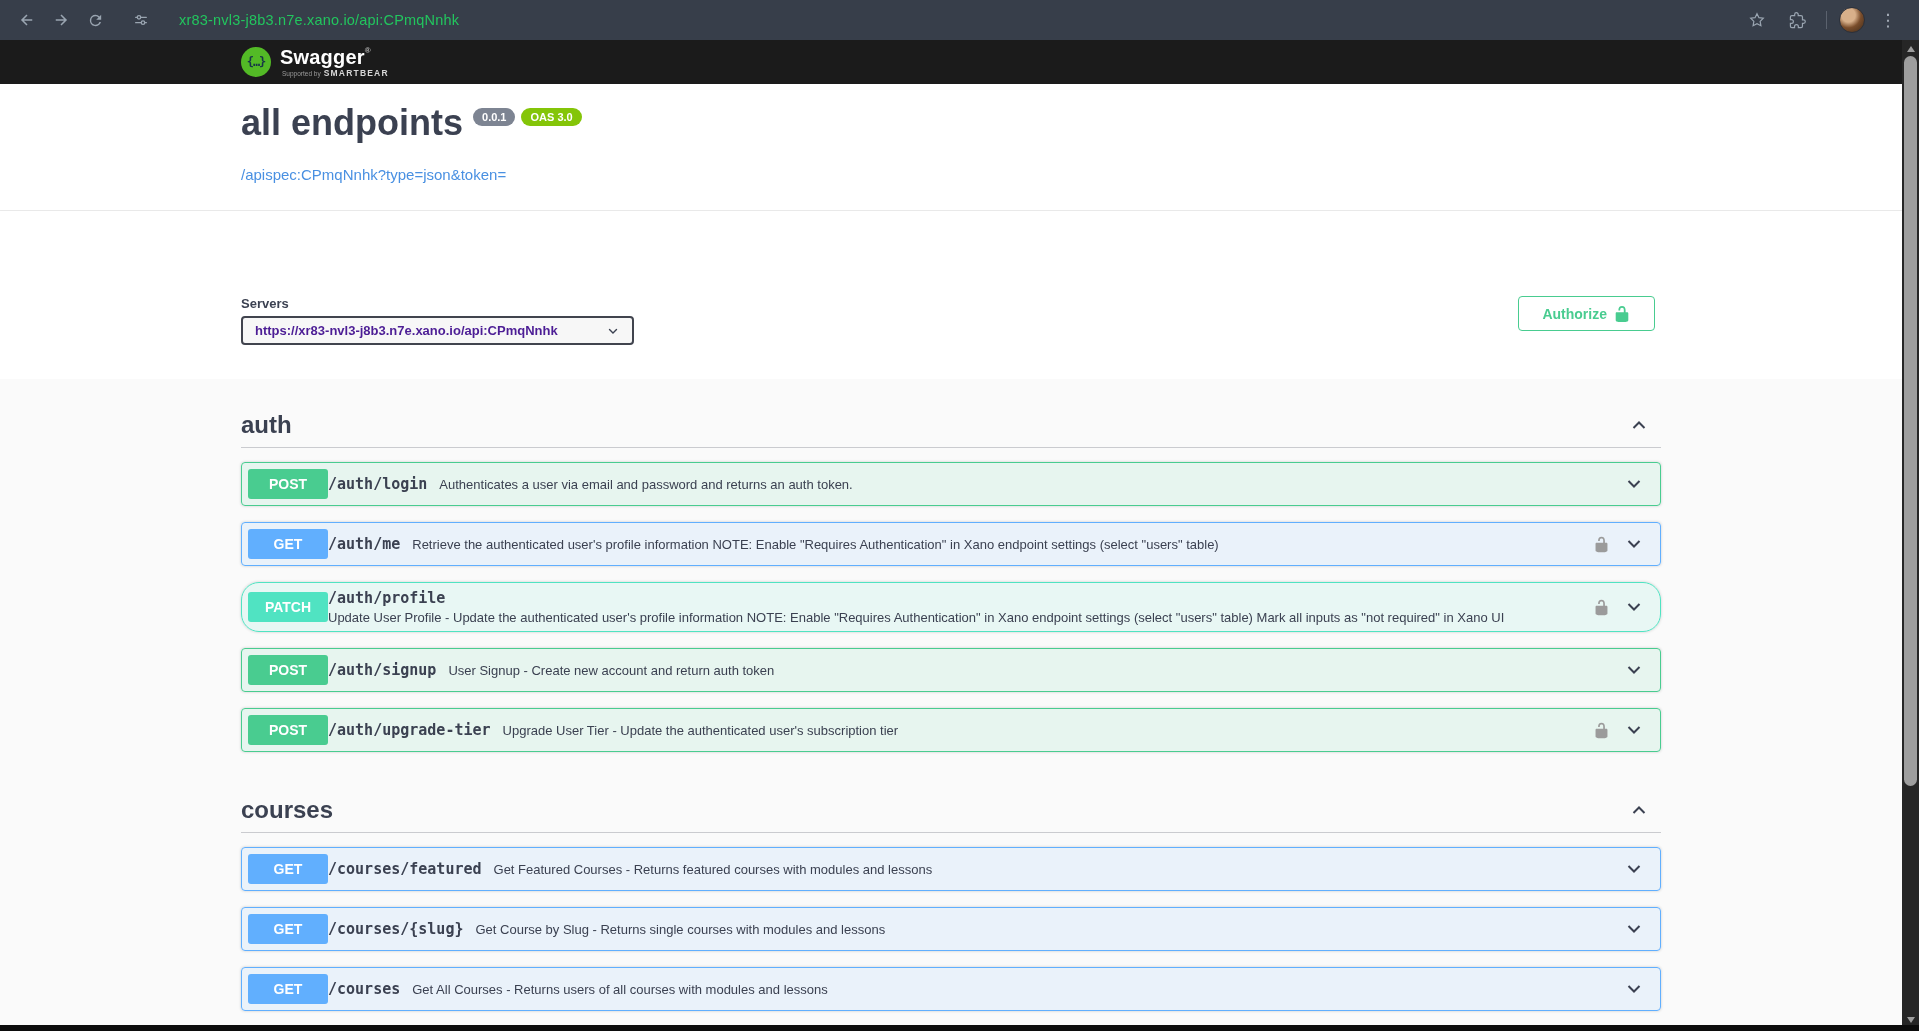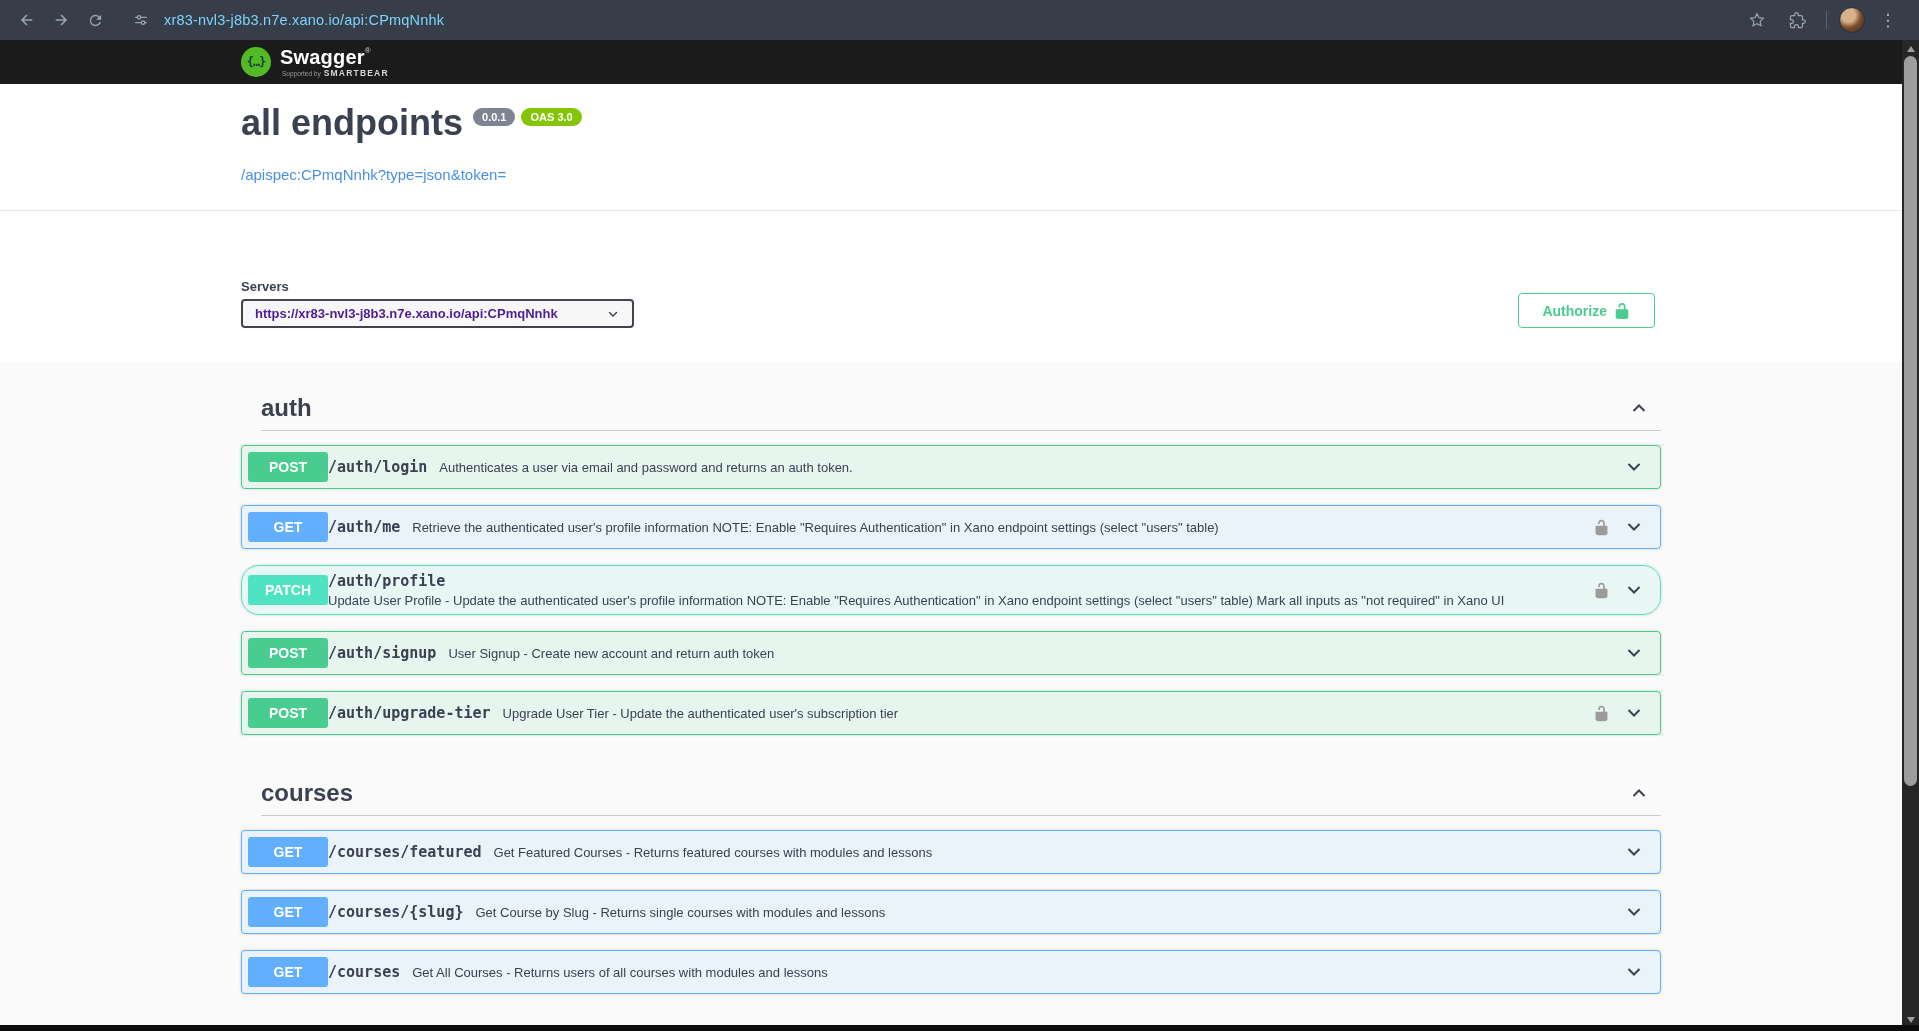--- a/index.html
+++ b/index.html
@@ -10,21 +10,21 @@
   
   .browser-toolbar {
     position:relative; height:40px; background:#373e4a; display:flex; align-items:center;
     padding:0 10px; color:#e8eaed; z-index:5;
   }
   .tb-icon { width:34px; height:34px; display:flex; align-items:center; justify-content:center;
     border-radius:50%; cursor:pointer; flex:0 0 auto; }
   .tb-icon svg { display:block; }
   .omnibox { display:flex; align-items:center; flex:1; margin-left:14px; height:30px; }
   .site-info { width:30px; height:30px; display:flex; align-items:center; justify-content:center; cursor:pointer; }
-  .url-text { font-size:14.5px; color:#7dd3fc; margin-left:8px; letter-spacing:.2px; }
+  .url-text { font-size:14.5px; color:#22c55e; margin-left:23px; letter-spacing:.2px; }
   .tb-right { display:flex; align-items:center; gap:6px; margin-left:auto; padding-right:4px; }
   .tb-divider { width:1px; height:18px; background:#5b626e; margin:0 6px; }
   .avatar { width:26px; height:26px; border-radius:50%;
     background:radial-gradient(circle at 35% 30%, #d8b08a 0 30%, #7a4d2b 55%, #3c2a1a 100%);
     border:1px solid #2b303a; cursor:pointer; }
   .dots { font-size:17px; color:#aeb6c0; line-height:1; }
 
   
   .page { position:absolute; top:40px; left:0; width:1902px; height:985px; overflow:hidden; background:#fafafa; }
 
@@ -49,34 +49,34 @@
   .title-badges { display:inline-block; vertical-align:top; margin-left:10px; margin-top:6px; }
   .pill { display:inline-block; padding:3px 9px; border-radius:57px; font-size:11px; font-weight:700;
     color:#fff; vertical-align:top; margin-right:6px; }
   .pill-version { background:#7d8492; }
   .pill-oas { background:#84c508; }
   .spec-link { display:inline-block; margin-top:16px; font-size:15px; color:#4990e2; text-decoration:none; cursor:pointer; }
 
   
   .scheme-wrap { background:#fff; padding-top:68px; padding-bottom:34px;
     box-shadow:0 1px 2px 0 rgba(0,0,0,.15); }
-  .scheme-inner { display:flex; justify-content:space-between; align-items:flex-end; }
+  .scheme-inner { display:flex; justify-content:space-between; align-items:flex-start;margin-top:17px; }
   .servers-label { font-size:13px; font-weight:700; color:#3b4151; margin-bottom:5px; }
   .servers-select { width:393px; height:29px; border:2px solid #41444e; border-radius:4px; background:#f7f7f7;
     display:flex; align-items:center; justify-content:space-between; padding:0 12px; cursor:pointer; }
   .servers-select span { font-size:13px; font-weight:700; color:#4c1d95; }
   .btn-authorize { display:flex; align-items:center; gap:6px; height:35px; padding:0 23px;
     background:transparent; border:1px solid #49cc90; border-radius:4px; color:#49cc90;
     font-size:14px; font-weight:700; cursor:pointer; margin-right:6px; font-family:"Liberation Sans",sans-serif; }
 
   
   .sections-area { padding-top:4px; padding-bottom:40px; background:#fafafa; }
   .tag-section { padding-top:14px; }
   .tag-header { display:flex; align-items:center; justify-content:space-between;
-    padding:14px 12px 8px 0; border-bottom:1px solid rgba(59,65,81,.25); margin-bottom:14px; cursor:pointer;margin-left:20px; }
+    padding:14px 12px 8px 0; border-bottom:1px solid rgba(59,65,81,.25); margin-bottom:14px; cursor:pointer; }
   .tag-title { font-size:24px; font-weight:700; color:#3b4151; }
 
   .opblock { display:flex; align-items:center; border:1px solid; border-radius:4px;
     padding:6px; margin:0 0 16px; box-shadow:0 0 3px rgba(0,0,0,.19); cursor:pointer; }
   .method-badge { min-width:80px; text-align:center; padding:7px 0; border-radius:3px;
     color:#fff; font-size:14px; font-weight:700; flex:0 0 auto; font-family:"Liberation Sans",sans-serif; }
   .summary { flex:1; display:flex; align-items:center; min-width:0; }
   .summary.two-line { flex-direction:column; align-items:flex-start; gap:3px; }
   .ep-path { font-family:"DejaVu Sans Mono", monospace; font-weight:700; font-size:15px; color:#3b4151; }
   .ep-desc { font-size:13px; color:#3b4151; margin-left:12px; }

